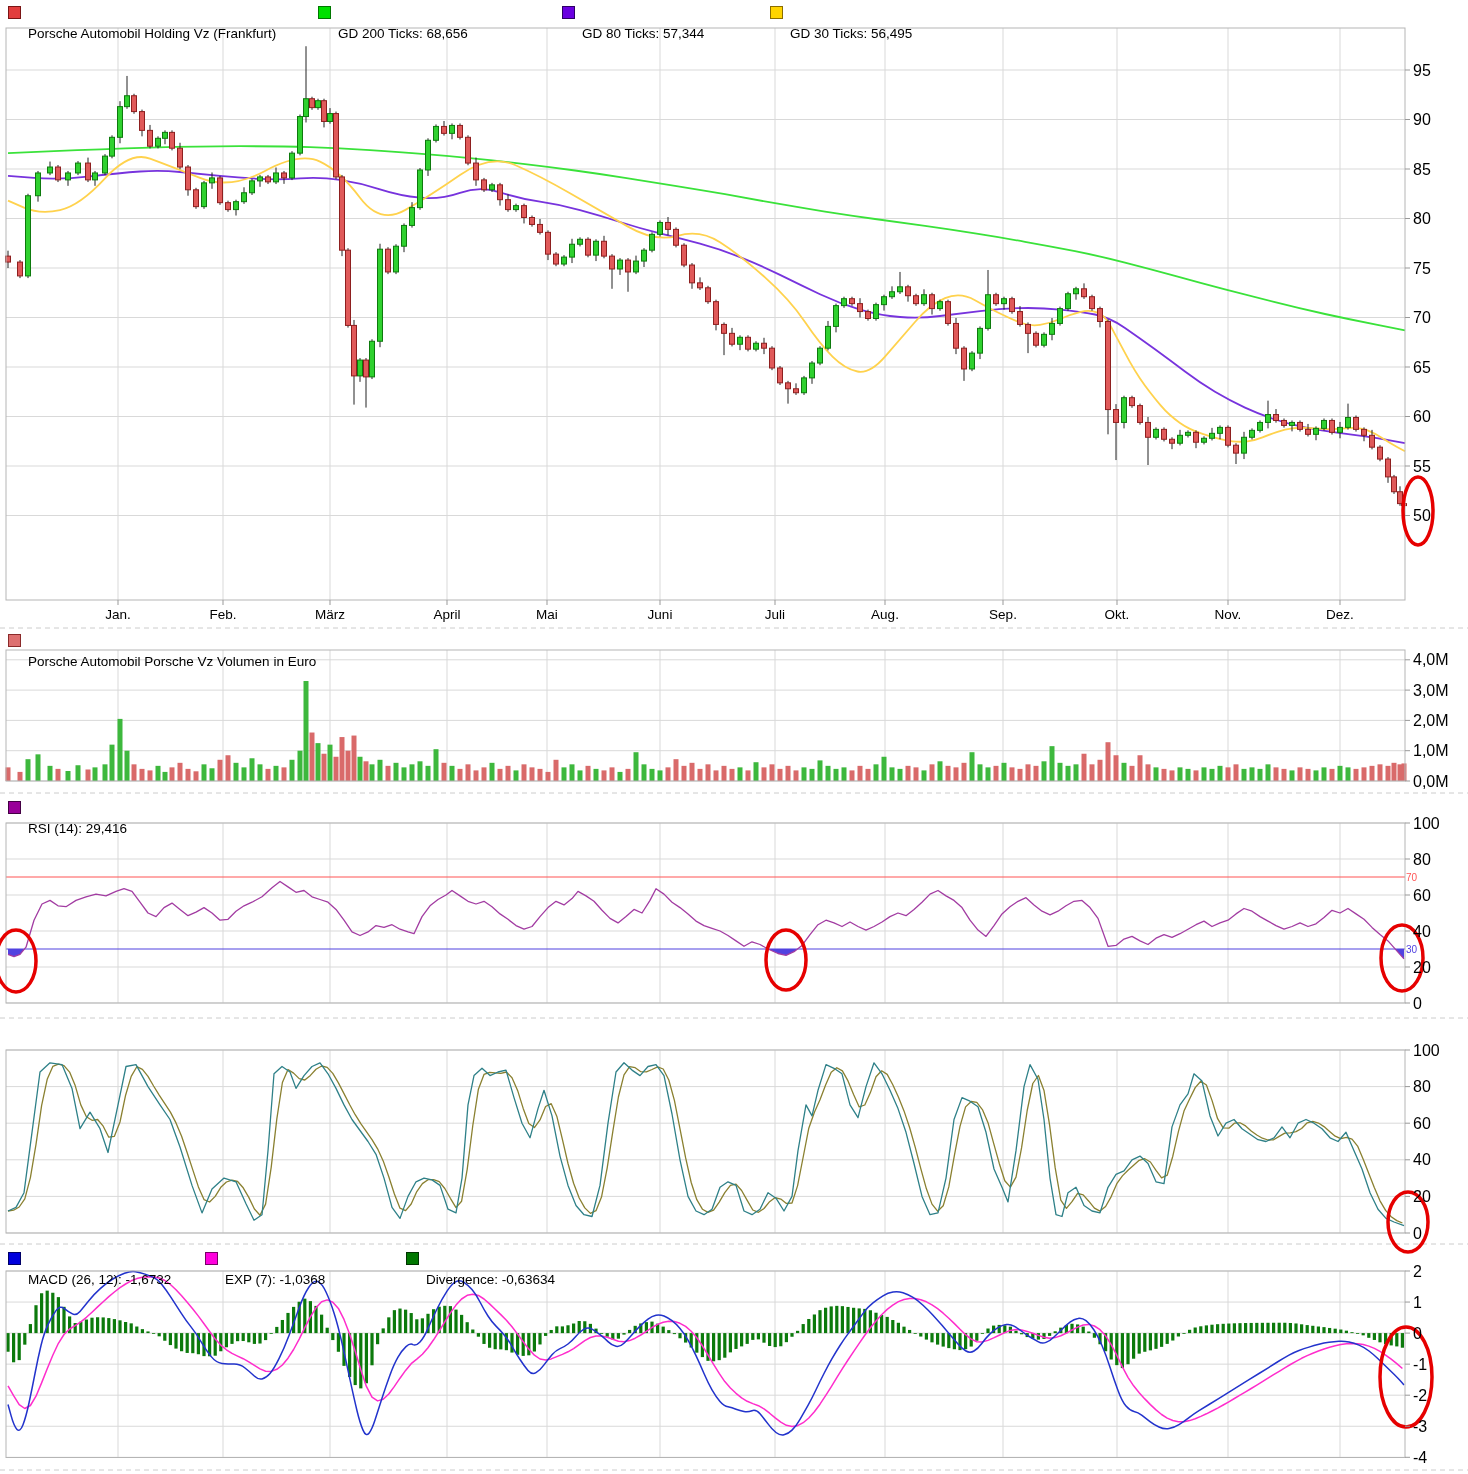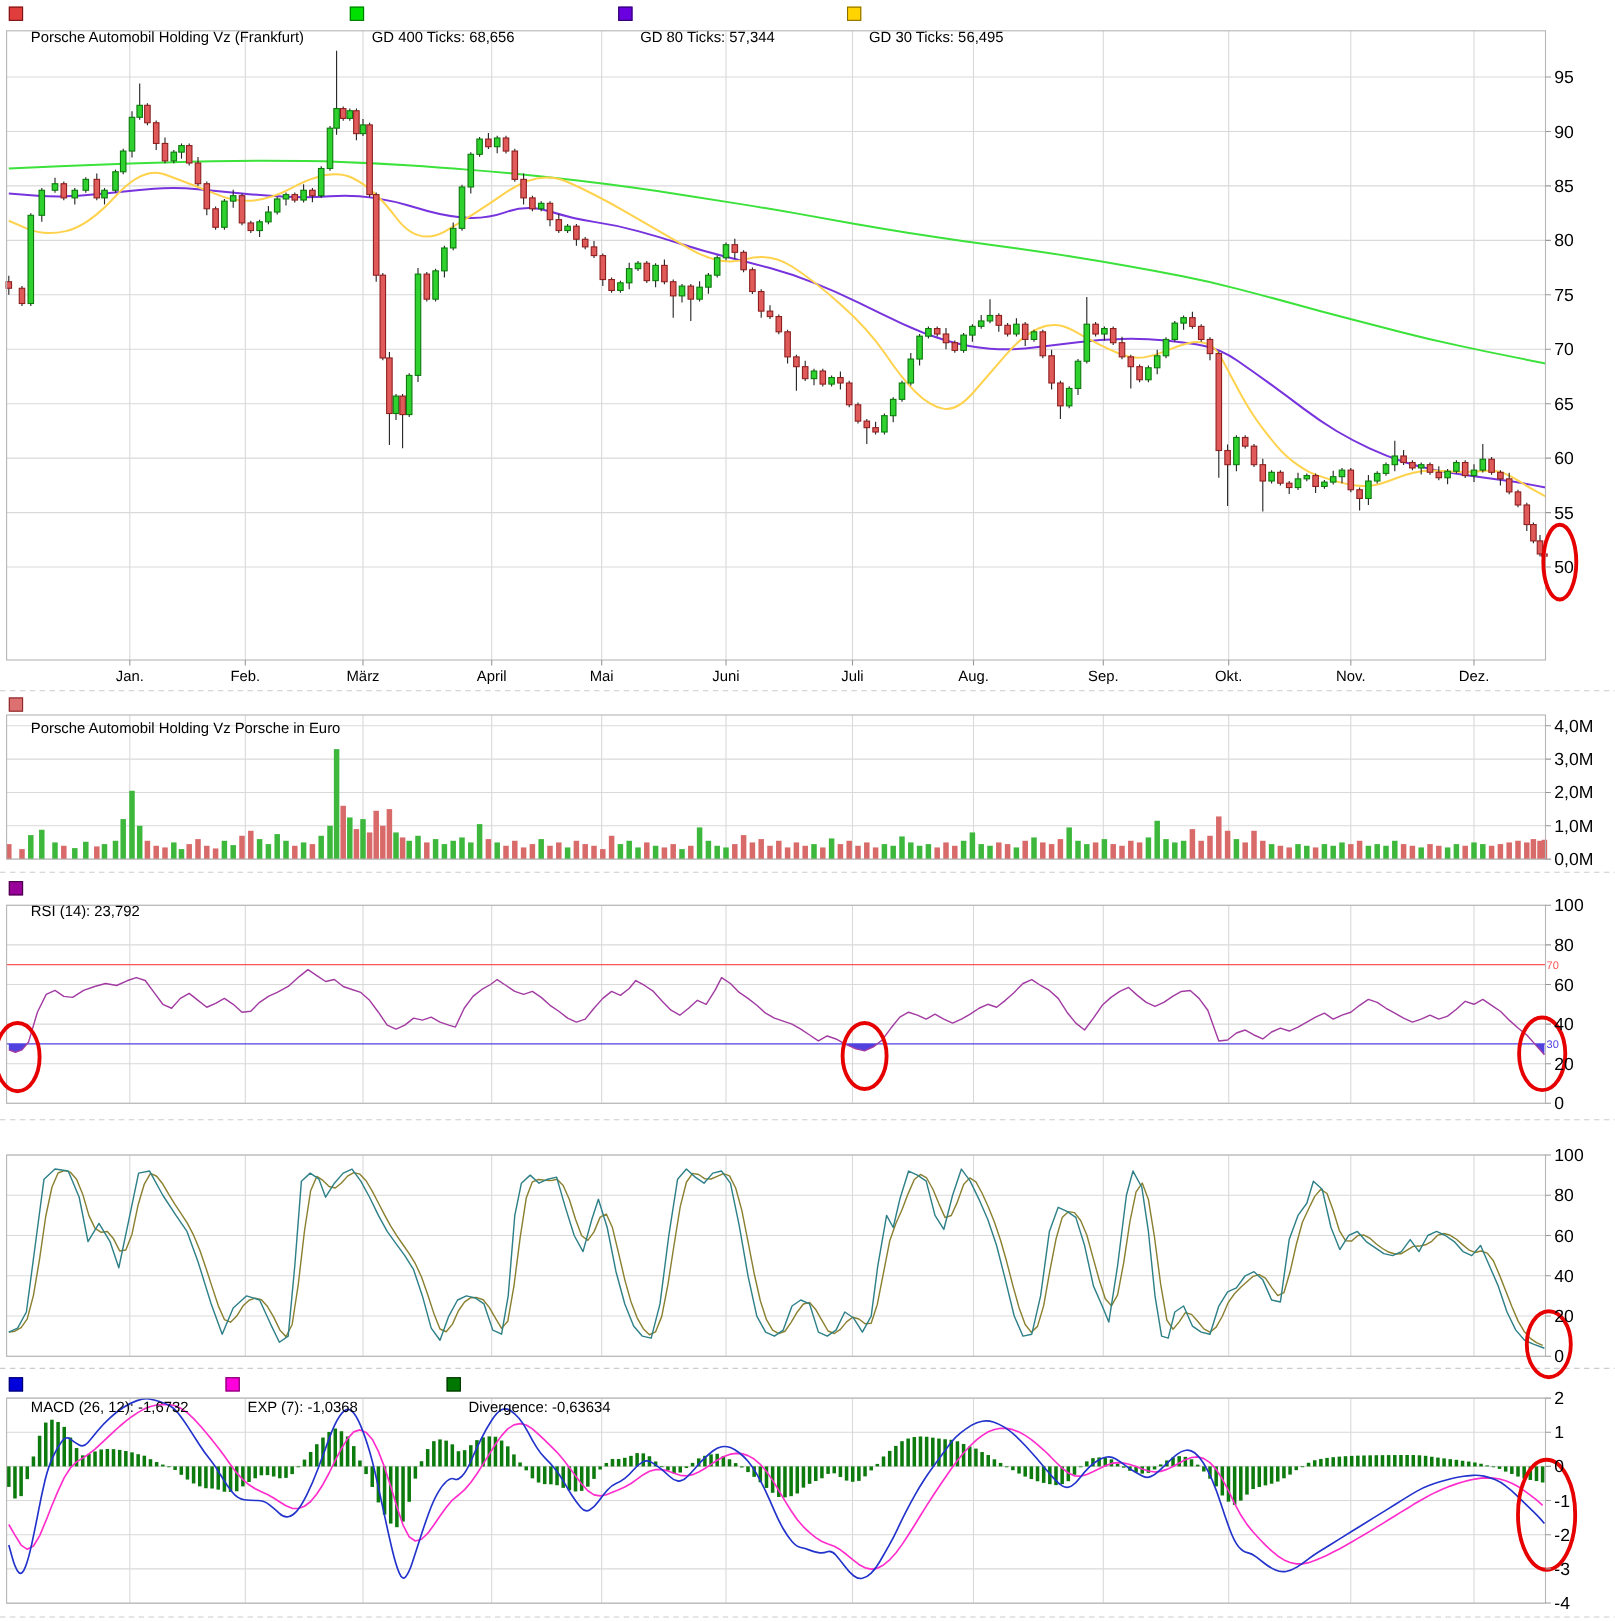--- a/index.html
+++ b/index.html
@@ -1030,43 +1030,43 @@
       </g>
     </svg>
 
   <div class="legend" style="top:3px">
     <span class="item" style="left:8px">
       <span class="sw" style="background: rgb(226, 61, 61); border-color: rgb(122, 21, 21);"></span>
       <span class="lbl">Porsche Automobil Holding Vz (Frankfurt)</span>
     </span>
     <span class="item" style="left:318px">
       <span class="sw" style="background: rgb(0, 224, 0); border-color: rgb(0, 119, 0);"></span>
-      <span class="lbl">GD 400 Ticks: 68,656</span>
+      <span class="lbl">GD 200 Ticks: 68,656</span>
     </span>
     <span class="item" style="left:562px">
       <span class="sw" style="background: rgb(106, 0, 224); border-color: rgb(45, 0, 102);"></span>
       <span class="lbl">GD 80 Ticks: 57,344</span>
     </span>
     <span class="item" style="left:770px">
       <span class="sw" style="background: rgb(255, 212, 0); border-color: rgb(138, 109, 0);"></span>
       <span class="lbl">GD 30 Ticks: 56,495</span>
     </span>
   </div>
 
   <div class="legend" style="top:631px">
     <span class="item" style="left:8px">
       <span class="sw" style="background: rgb(221, 112, 112); border-color: rgb(138, 42, 42);"></span>
-      <span class="lbl">Porsche Automobil Holding Vz Porsche in Euro</span>
+      <span class="lbl">Porsche Automobil Porsche Vz Volumen in Euro</span>
     </span>
   </div>
 
   <div class="legend" style="top:798px">
     <span class="item" style="left:8px">
       <span class="sw" style="background: rgb(153, 0, 153); border-color: rgb(68, 0, 68);"></span>
-      <span class="lbl">RSI (14): 23,792</span>
+      <span class="lbl">RSI (14): 29,416</span>
     </span>
   </div>
 
 
   <div class="legend" style="top:1249px">
     <span class="item" style="left:8px">
       <span class="sw" style="background: rgb(0, 0, 221); border-color: rgb(0, 0, 102);"></span>
       <span class="lbl">MACD (26, 12): -1,6732</span>
     </span>
     <span class="item" style="left:205px">

